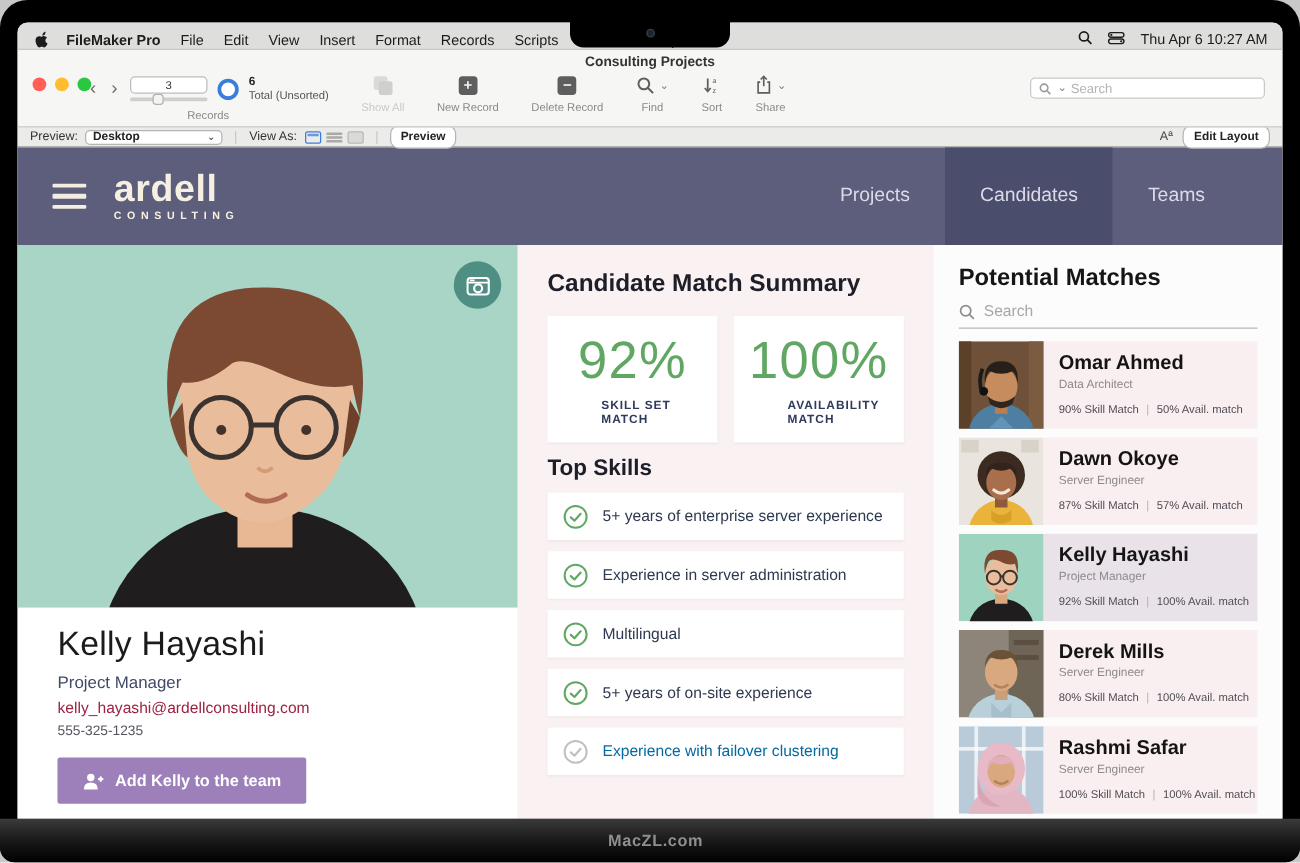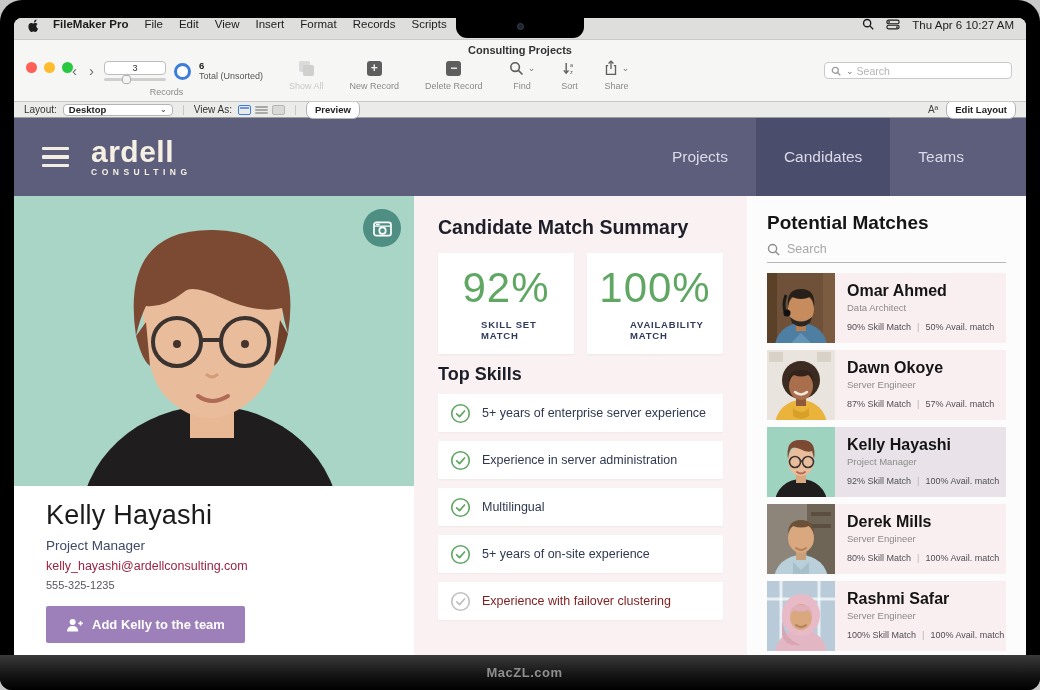--- a/index.html
+++ b/index.html
@@ -5,21 +5,21 @@
   * { margin:0; padding:0; box-sizing:border-box; }
   body { background:#c8c8c8; font-family:"Liberation Sans","DejaVu Sans",sans-serif; -webkit-font-smoothing:antialiased; }
   .laptop { position:relative; width:1040px; height:690px; background:#000; border-radius:22px 22px 12px 12px; overflow:hidden; margin:0 auto; }
   .screen { position:absolute; left:14px; top:18px; width:1012px; height:637px; background:#fff; overflow:hidden; border-radius:8px 8px 0 0; }
   .notch { position:absolute; left:50%; transform:translateX(-50%); top:14px; width:128px; height:24px; background:#000; border-radius:0 0 11px 11px; z-index:60; display:flex; align-items:center; justify-content:center; }
   .camera-dot { width:7px; height:7px; border-radius:50%; background:#1d2430; border:1px solid #36404e; }
   .base { position:absolute; left:0; right:0; top:655px; height:35px; background:linear-gradient(#3a3a3a,#161616 55%,#000); display:flex; align-items:center; justify-content:center;padding-left:9px; }
   .watermark { color:#8f8f8f; font-size:13px; font-weight:bold; letter-spacing:.5px; }
 
   
-  .menubar { height:22px; background:#dededd; display:flex; align-items:flex-start; padding:0 12px; font-size:11.5px; color:#1c1c1c; border-bottom:1px solid #c9c9c8; }
+  .menubar { height:22px; background:#dededd; display:flex; align-items:flex-end; padding:0 12px; font-size:11.5px; color:#1c1c1c; border-bottom:1px solid #c9c9c8; }
   .menubar .apple { margin-right:14px; display:flex; align-items:center; }
   .menubar .app-name { font-weight:bold; margin-right:16px; }
   .menubar .menu-item { margin-right:16px; }
   .menubar .right { margin-left:auto; display:flex; align-items:center; gap:12px; }
   .menubar .clock { font-size:11.5px; }
 
   
   .chrome { position:relative; height:62px; background:#f6f6f5; border-bottom:1px solid #c6c6c5; }
   .win-title { text-align:center; font-size:11px; font-weight:bold; color:#333; padding-top:4px; }
   .traffic { position:absolute; left:12px; top:22px; display:flex; gap:7px; }
@@ -93,21 +93,21 @@
 
   .col-mid { width:333px; background:#f9f1f2; padding:20px 24px 0 24px; overflow:hidden; }
   .mid-title { font-size:19.5px; font-weight:bold; color:#1e1e28; }
   .score-cards { display:flex; gap:13px; margin-top:14px; }
   .score-card { flex:1; height:101px; background:#fff; box-shadow:0 1px 2px rgba(0,0,0,.05); display:flex; flex-direction:column; align-items:center; justify-content:center; }
   .score-val { font-size:42px; font-weight:200; color:#5fa763; letter-spacing:1px; line-height:44px; }
   .score-lbl { font-size:9.5px; font-weight:bold; letter-spacing:.8px; color:#2f3a5c; margin-top:9px;margin-left:43px; }
   .skills-title { font-size:18px; font-weight:bold; color:#1e1e28; margin-top:10px; }
   .skill-row { height:38px; background:#fff; box-shadow:0 1px 2px rgba(0,0,0,.04); border-radius:1px; display:flex; align-items:center; gap:11px; padding:4px 12px; margin-top:9px; }
   .skill-text { font-size:12.5px; color:#2e3950; }
-  .skill-row.off .skill-text { color:#7f1d1d; }
+  .skill-row.off .skill-text { color:#0369a1; }
 
   .col-right { width:279px; background:#fdfcfc; padding:16px 20px 0 20px; overflow:hidden; }
   .pm-title { font-size:19px; font-weight:bold; color:#151515; }
   .pm-search { display:flex; align-items:center; gap:7px; border-bottom:1px solid #b9b6b6; padding:8px 0 6px 0; margin-bottom:10px; }
   .pm-search input { border:none; outline:none; background:transparent; font-size:12.5px; color:#444; flex:1; font-family:inherit; }
   .pm-search input::placeholder { color:#a9a6a6; }
   .match-card { display:flex; height:70px; margin-bottom:7px; cursor:pointer; }
   .match-photo { width:68px; flex:0 0 68px; }
   .match-photo svg { display:block; }
   .match-body { flex:1; background:#f9eef0; padding:9px 0 0 12px; }
@@ -253,21 +253,21 @@
               <circle cx="6" cy="6" r="4.2"></circle>
               <line x1="9.2" y1="9.2" x2="13" y2="13"></line>
             </svg>
           <span class="chev-sm">⌄</span>
           <input type="text" placeholder="Search" style="">
         </div>
       </div>
     </div>
 
     <div class="layoutbar">
-      <span class="lb-label">Layout:</span>
+      <span class="lb-label">Preview:</span>
       <span class="lb-dd">
         <span>Desktop</span>
         <span class="dd-chev">⌄</span>
       </span>
       <span class="lb-sep"></span>
       <span class="lb-label">View As:</span>
       <span class="viewas">
         <span class="va-icon va-form"></span>
         <span class="va-icon va-list">
             <i></i>

